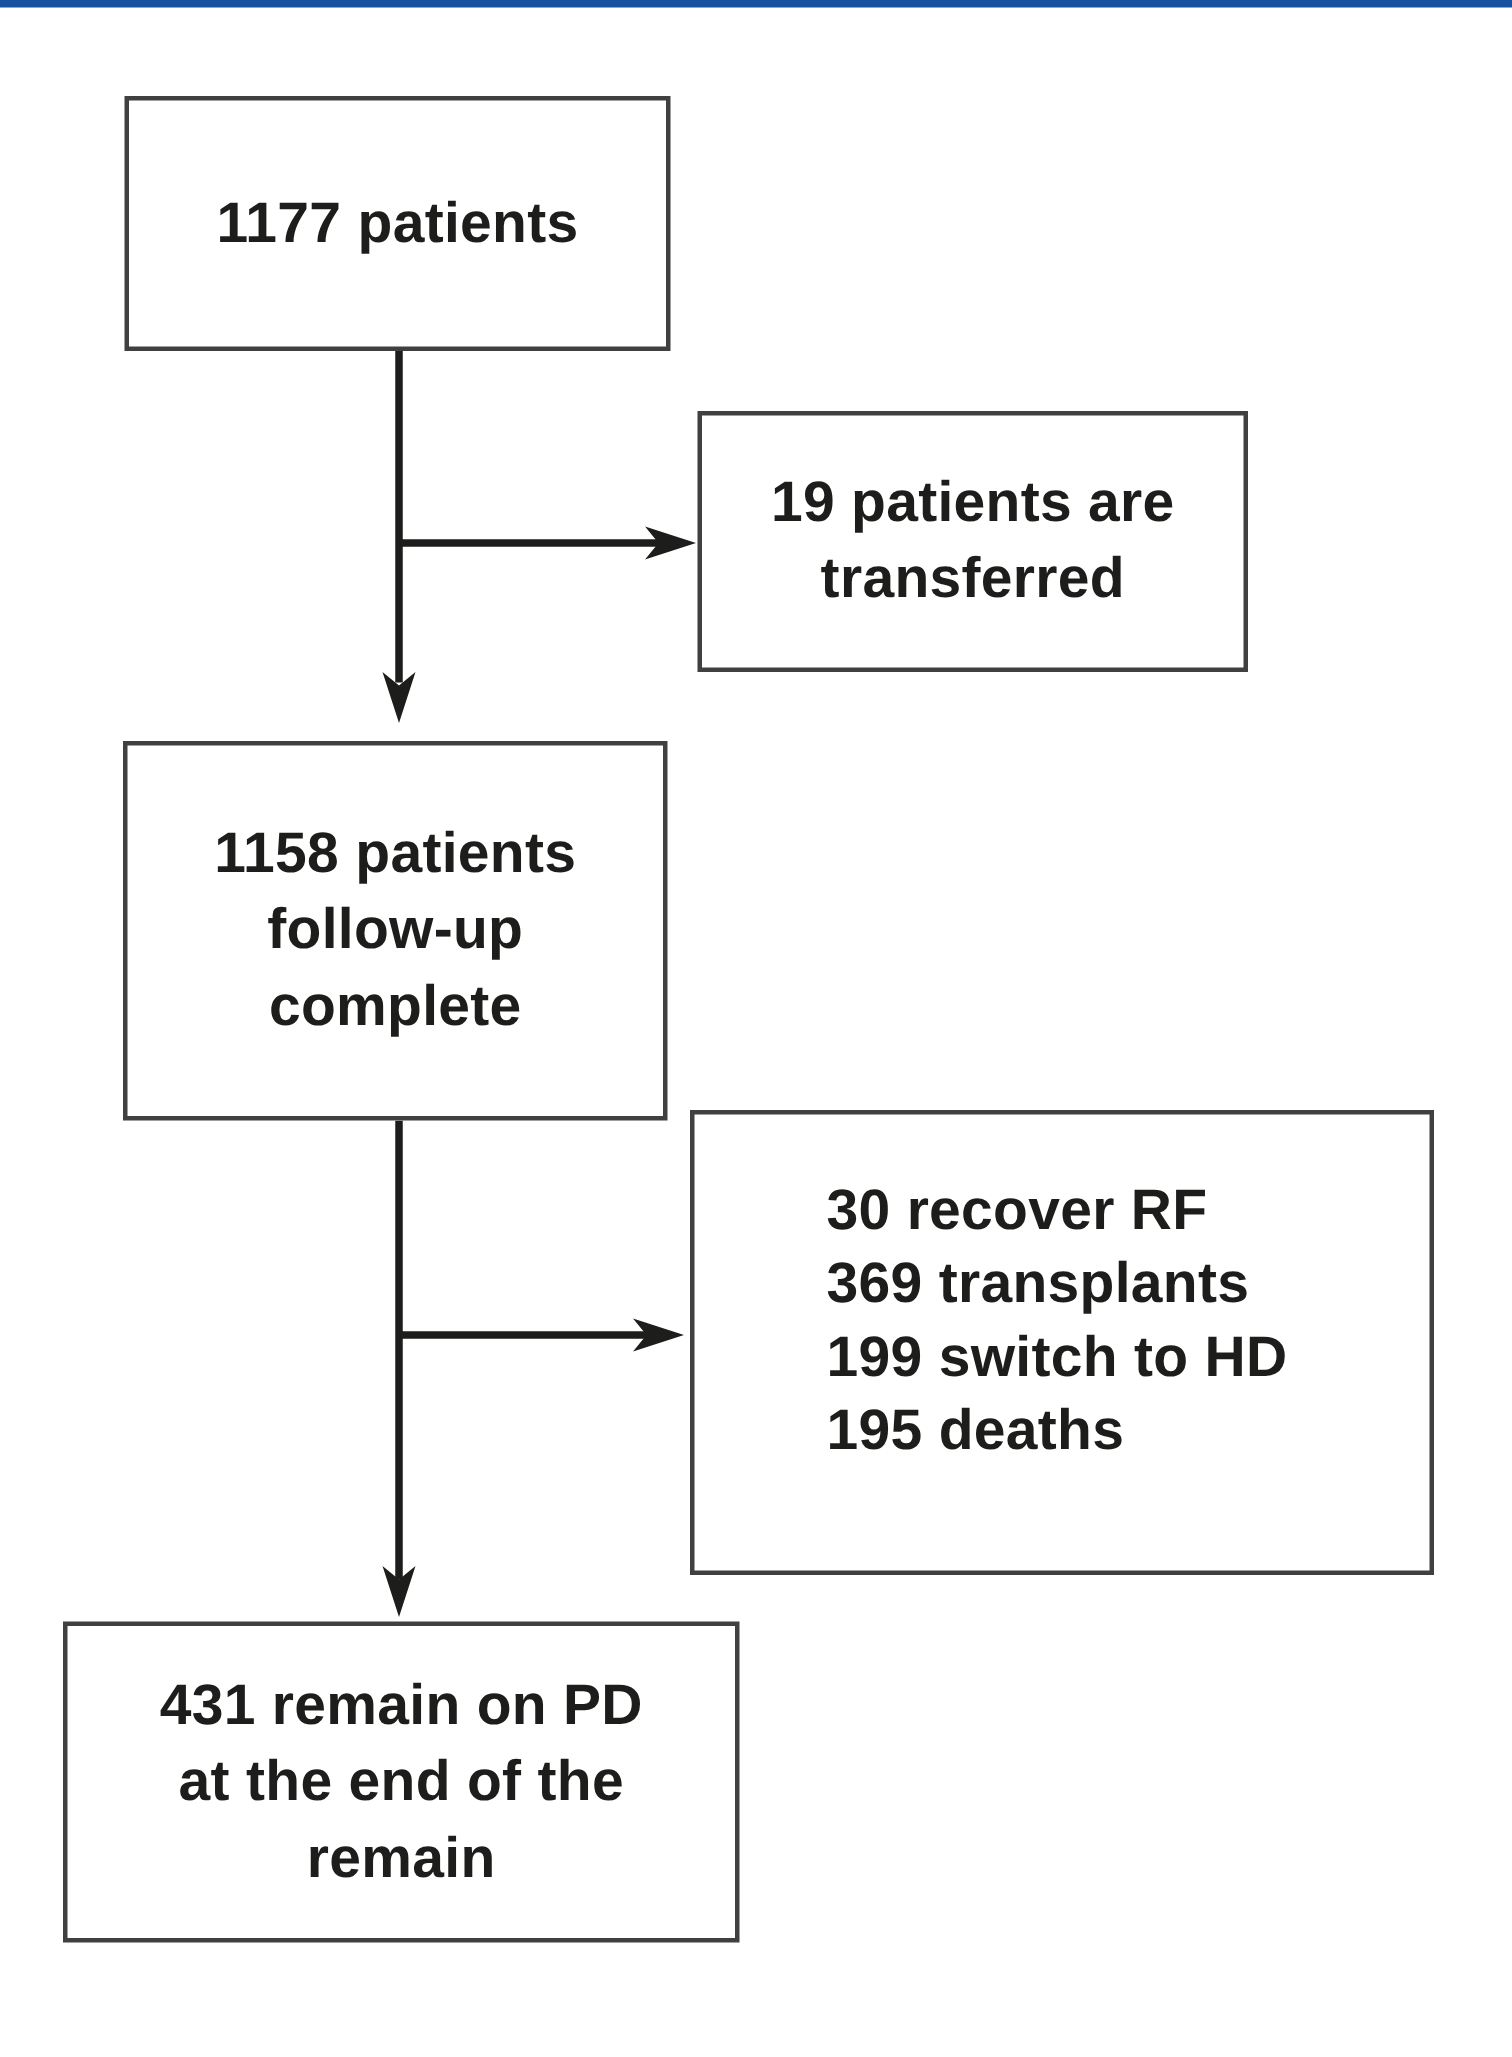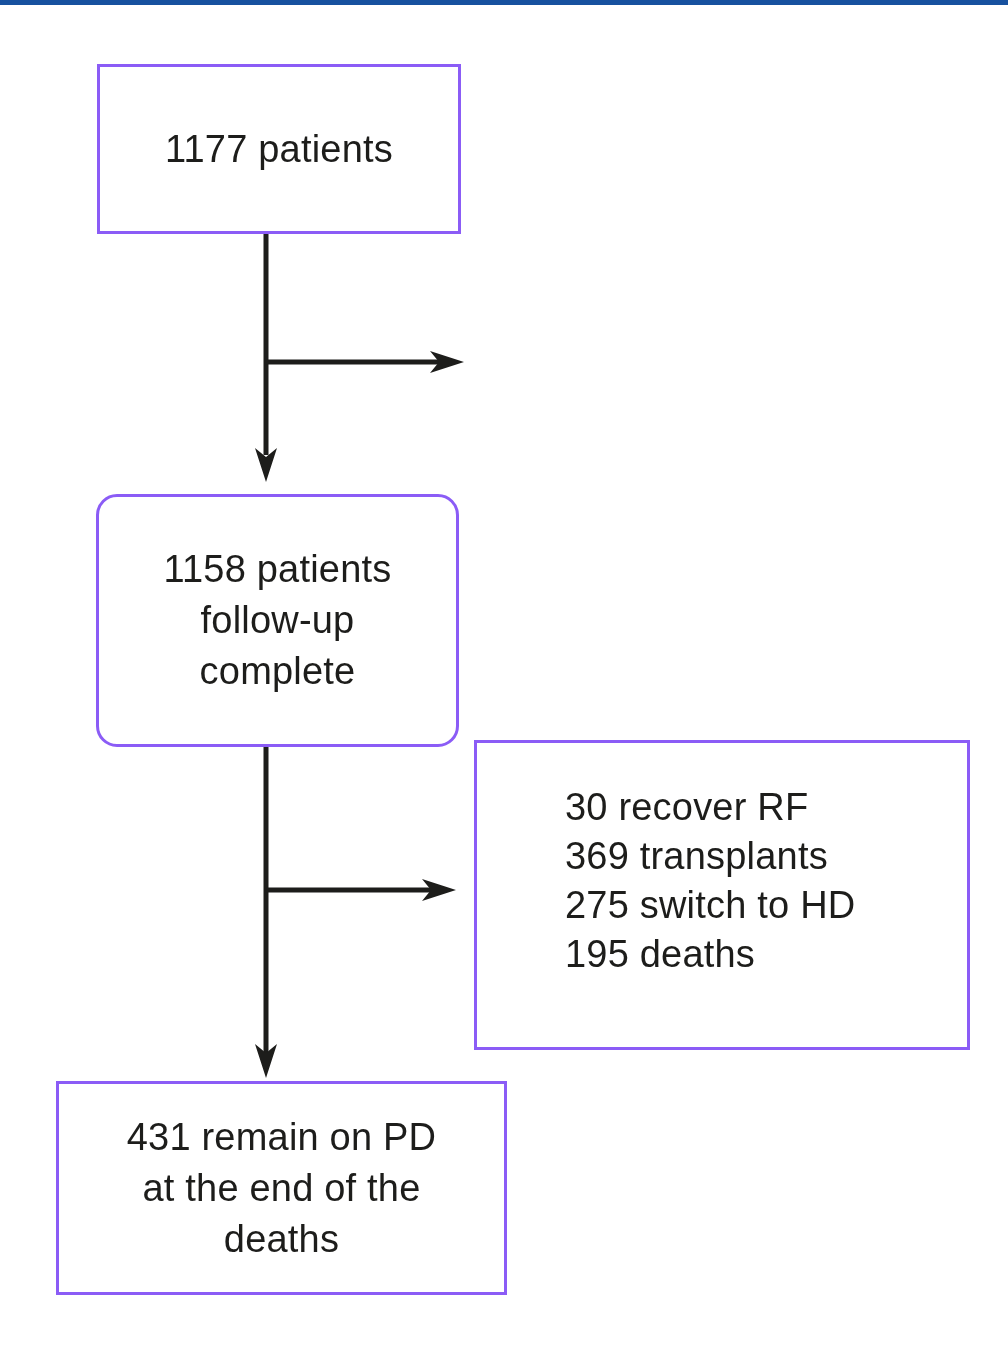--- a/index.html
+++ b/index.html
@@ -27,39 +27,38 @@
     position: absolute;
     left: 0;
     top: 0;
     width: 1008px;
     height: 1371px;
     pointer-events: none;
   }
   .node {
     position: absolute;
     box-sizing: border-box;
-    border: 3px solid #8b5cf6;
+    border: 3px solid #404040;
     background: #ffffff;
     color: #1d1d1b;
     font-size: 38px;
     line-height: 51px;
     display: flex;
     flex-direction: column;
     justify-content: center;
     align-items: center;
     text-align: center;
-    font-weight: 400;
+    font-weight: 700;
     letter-spacing: 0.2px;
-    margin-left: 14px;
   }
   .node span { display: block; }
 
   #node-included    { left: 83px;  top: 64px;   width: 364px; height: 170px; }
   #node-transferred { left: 465px; top: 274px;  width: 367px; height: 174px; }
-  #node-followup    { left: 82px;  top: 494px;  width: 363px; height: 253px; border-radius: 21px; }
+  #node-followup    { left: 82px;  top: 494px;  width: 363px; height: 253px; }
   #node-exits       { left: 460px; top: 740px;  width: 496px; height: 310px;
                       align-items: flex-start; text-align: left;
                       padding-left: 88px; padding-bottom: 28px;
                       line-height: 49px; }
   #node-remain      { left: 42px;  top: 1081px; width: 451px; height: 214px; }
 
   .connector { stroke: #1d1d1b; stroke-width: 5; fill: none; }
   .arrowhead { fill: #1d1d1b; stroke: none; }
 </style>
 </head>
@@ -81,33 +80,37 @@
     <polygon class="arrowhead" points="266,1078 255,1044 266,1053 277,1044"></polygon>
 
     <line class="connector" x1="266" y1="890" x2="433" y2="890"></line>
     <polygon class="arrowhead" points="456,890 422,879 431,890 422,901"></polygon>
   </svg>
 
   <div class="node" id="node-included">
     <span>1177 patients</span>
   </div>
 
+  <div class="node" id="node-transferred">
+    <span>19 patients are</span>
+    <span>transferred</span>
+  </div>
 
   <div class="node" id="node-followup">
     <span>1158 patients</span>
     <span>follow-up</span>
     <span>complete</span>
   </div>
 
   <div class="node" id="node-exits">
     <span>30 recover RF</span>
     <span>369 transplants</span>
-    <span>275 switch to HD</span>
+    <span>199 switch to HD</span>
     <span>195 deaths</span>
   </div>
 
   <div class="node" id="node-remain">
     <span>431 remain on PD</span>
     <span>at the end of the</span>
-    <span>deaths</span>
+    <span>remain</span>
   </div>
 
 </div>
 
 </body></html>

